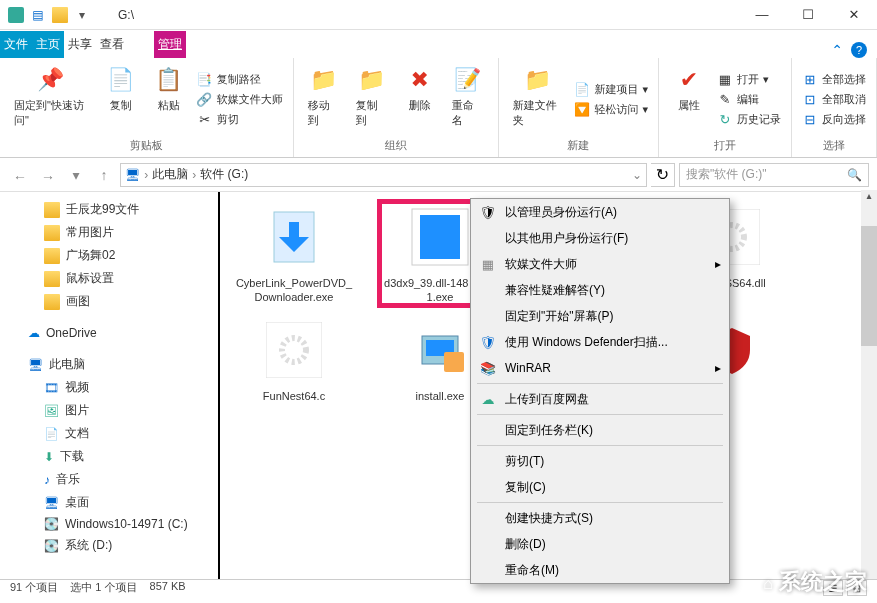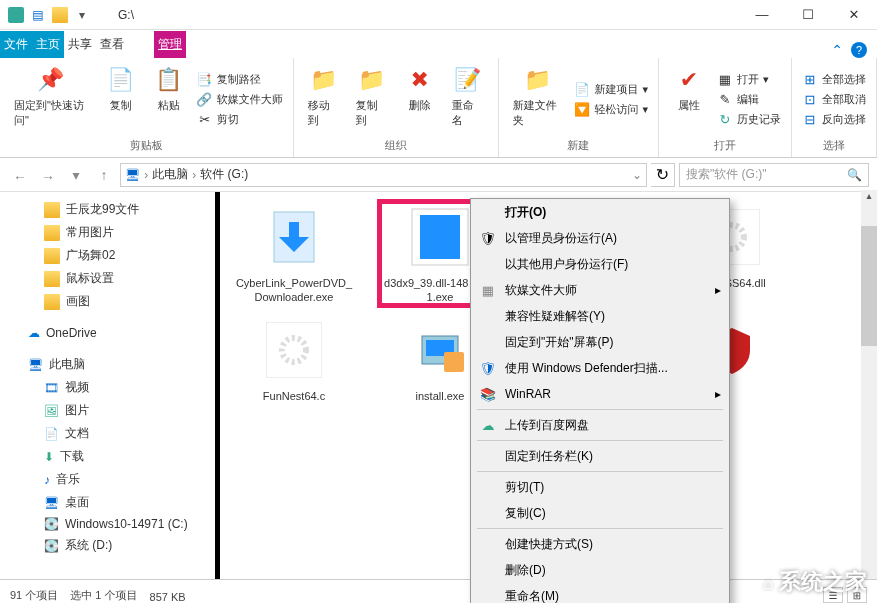--- a/index.html
+++ b/index.html
@@ -39,21 +39,21 @@
 .addressbar .navbtn { width: 24px; height: 24px; display: flex; align-items: center; justify-content: center; color: #888; font-size: 14px; }
 .addressbar .path { flex: 1; border: 1px solid #ccc; height: 24px; display: flex; align-items: center; padding: 0 4px; font-size: 12px; gap: 4px; }
 .addressbar .path .seg { color: #333; }
 .addressbar .path .sep { color: #888; }
 .addressbar .refresh { width: 24px; height: 24px; display: flex; align-items: center; justify-content: center; border: 1px solid #ccc; border-left: none; }
 .addressbar .search { width: 190px; border: 1px solid #ccc; height: 24px; display: flex; align-items: center; padding: 0 6px; font-size: 12px; color: #999; }
 .addressbar .search .sico { margin-left: auto; }
 
 
 .main { display: flex; height: 390px; }
-.tree { width: 220px; border-right: 5px solid #000000; overflow: hidden; padding: 6px 0; font-size: 12px; }
+.tree { width: 220px; border-right: 2px solid #000000; overflow: hidden; padding: 6px 0; font-size: 12px; }
 .tree .node { display: flex; align-items: center; gap: 6px; padding: 3px 8px 3px 28px; color: #333; white-space: nowrap; }
 .tree .node.l2 { padding-left: 44px; }
 .tree .node .ico { width: 16px; height: 16px; display: inline-block; }
 .folder-ico { background: linear-gradient(#ffd96b,#f0b429); border-radius: 1px; }
 .cloud-ico { color: #0078d7; }
 
 .content { flex: 1; position: relative; padding: 10px 14px; overflow: hidden; }
 .itemgrid { display: flex; flex-wrap: wrap; gap: 10px 26px; }
 .fitem { width: 120px; display: flex; flex-direction: column; align-items: center; font-size: 11px; text-align: center; color: #333; }
 .fitem .thumb { width: 70px; height: 70px; display: flex; align-items: center; justify-content: center; margin-bottom: 4px; }
@@ -61,21 +61,21 @@
 .fitem .label { word-break: break-all; line-height: 1.3; }
 
 
 .ctxmenu { position: absolute; left: 470px; top: 198px; width: 260px; background: #f0f0f0; border: 1px solid #999; box-shadow: 4px 4px 8px rgba(0,0,0,0.3); font-size: 12px; z-index: 100; }
 .ctxmenu .mitem { display: flex; align-items: center; padding: 4px 8px; gap: 8px; }
 .ctxmenu .mitem .mico { width: 18px; height: 18px; display: flex; align-items: center; justify-content: center; font-size: 13px; }
 .ctxmenu .mitem .arr { margin-left: auto; }
 .ctxmenu .sep { height: 1px; background: #ccc; margin: 2px 6px; }
 
 
-.statusbar { position: absolute; bottom: 0; left: 0; right: 0; height: 24px; border-top: 1px solid #ccc; display: flex; align-items: flex-end; padding: 0 10px; font-size: 11px; color: #444; gap: 12px; background: #fff; }
+.statusbar { position: absolute; bottom: 0; left: 0; right: 0; height: 24px; border-top: 1px solid #ccc; display: flex; align-items: flex-start; padding: 0 10px; font-size: 11px; color: #444; gap: 12px; background: #fff; }
 .statusbar .viewbtns { margin-left: auto; display: flex; gap: 4px; }
 .statusbar .viewbtns span { width: 20px; height: 16px; border: 1px solid #ccc; display: flex; align-items: center; justify-content: center; font-size: 10px; }
 
 
 .watermark { position: absolute; right: 10px; bottom: 6px; color: #fff; opacity: 0.85; font-size: 22px; font-weight: bold; z-index: 50; text-shadow: 0 0 4px rgba(0,0,0,0.6); }
 
 
 .vscroll { position: absolute; right: 0; top: 190px; width: 16px; height: 390px; background: #f0f0f0; }
 .vscroll .thumbv { width: 100%; height: 120px; background: #ccc; margin-top: 18px; }
 .vscroll .arrup, .vscroll .arrdn { height: 18px; text-align: center; font-size: 10px; color: #555; }
@@ -377,24 +377,20 @@
             </svg>
           </div>
         <div class="label"></div>
       </div>
     </div>
   </div>
 </div>
 
 <div class="ctxmenu">
   <div class="mitem">
-      <span class="mico"></span>
-      <b>打开(O)</b>
-    </div>
-  <div class="mitem">
       <span class="mico">🛡</span>
       <span>以管理员身份运行(A)</span>
     </div>
   <div class="mitem">
       <span class="mico"></span>
       <span>以其他用户身份运行(F)</span>
     </div>
   <div class="mitem">
       <span class="mico" style="color:#888;">▦</span>
       <span>软媒文件大师</span>

